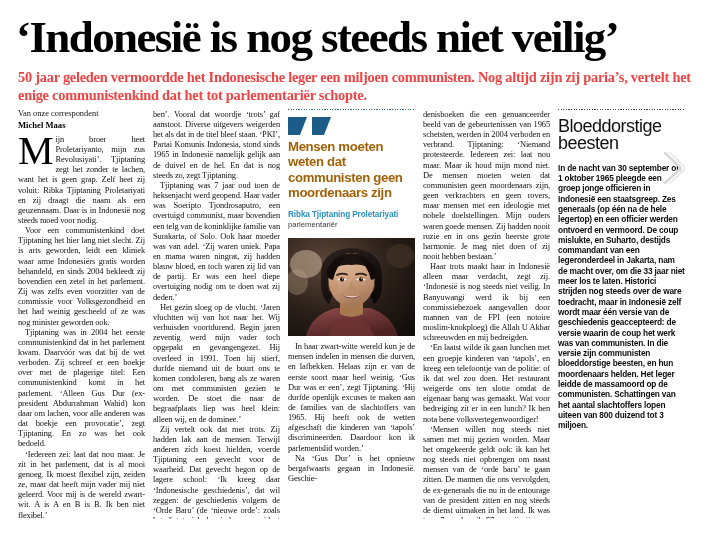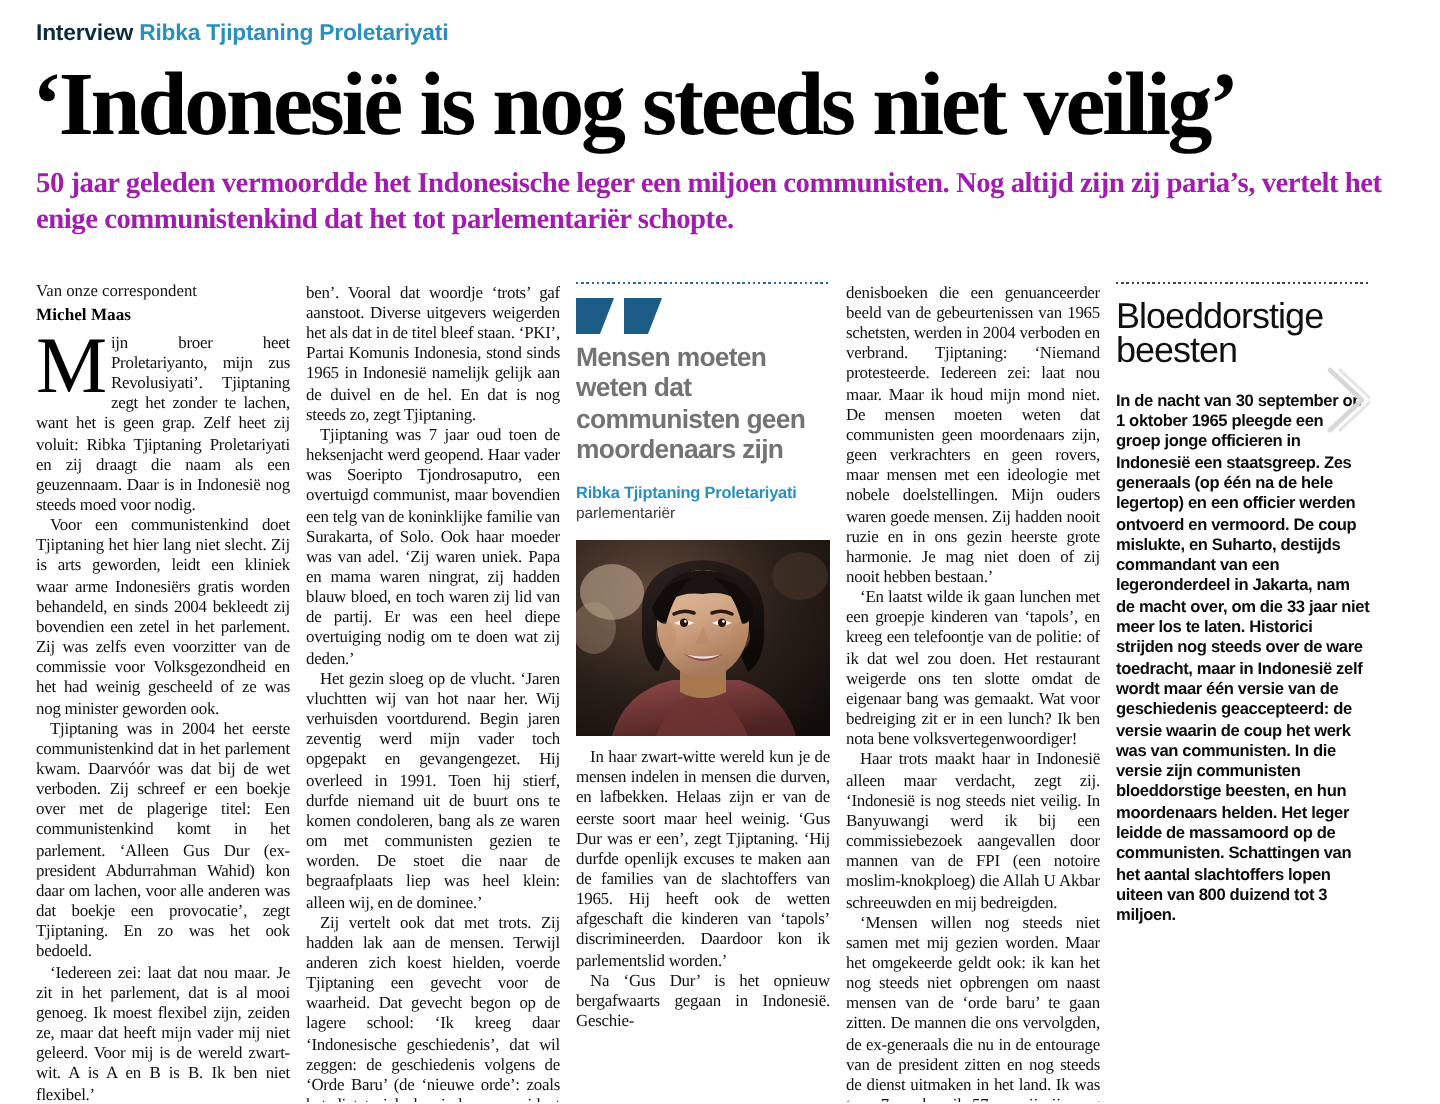--- a/index.html
+++ b/index.html
@@ -49,23 +49,23 @@
     margin: 2px 0 6px -2px;
   }
 
   
   .standfirst {
     font-family: "Liberation Serif", serif;
     font-weight: bold;
     font-size: 14.4px;
     line-height: 18.4px;
     letter-spacing: -0.25px;
-    color: #a21caf;
+    color: #ef4444;
     width: 690px;
-    margin-bottom: 21px;
+    margin-bottom: 4px;
   }
 
   
   .columns {
     position: relative;
     display: flex;
     align-items: center;
     width: 690px;
     height: 410px;
   }
@@ -140,21 +140,21 @@
     margin-bottom: 4px;
   }
   .quote-mark svg { display: block; }
 
   .quote-text {
     font-family: "Liberation Sans", sans-serif;
     font-weight: bold;
     font-size: 13.2px;
     line-height: 15.4px;
     letter-spacing: -0.35px;
-    color: #737373;
+    color: #a16207;
     margin-bottom: 10px;
   }
 
   .quote-attrib {
     font-family: "Liberation Sans", sans-serif;
     font-weight: bold;
     font-size: 8.2px;
     line-height: 10px;
     color: #2a8fbd;
     letter-spacing: -0.1px;
@@ -218,24 +218,20 @@
     width: 26px;
     height: 34px;
     pointer-events: none;
   }
 </style>
 </head>
 <body>
 
 <div class="page">
 
-  <div class="kicker">
-    <span class="kicker-label">Interview</span>
-    <span class="kicker-name">Ribka Tjiptaning Proletariyati</span>
-  </div>
 
   <h1 class="headline">‘Indonesië is nog steeds niet veilig’</h1>
 
   <div class="standfirst">50 jaar geleden vermoordde het Indonesische leger een miljoen communisten. Nog altijd zijn zij paria’s, vertelt het enige communistenkind dat het tot parlementariër schopte.</div>
 
   <div class="columns">
 
     <div class="col">
       <div class="byline">Van onze correspondent</div>
       <div class="byline-name">Michel Maas</div>
@@ -336,22 +332,22 @@
 
       <div class="body-text">
         <p>In haar zwart-witte wereld kun je de mensen indelen in mensen die durven, en lafbekken. Helaas zijn er van de eerste soort maar heel weinig. ‘Gus Dur was er een’, zegt Tjiptaning. ‘Hij durfde openlijk excuses te maken aan de families van de slachtoffers van 1965. Hij heeft ook de wetten afgeschaft die kinderen van ‘tapols’ discrimineerden. Daardoor kon ik parlementslid worden.’</p>
         <p>Na ‘Gus Dur’ is het opnieuw bergafwaarts gegaan in Indonesië. Geschie-</p>
       </div>
     </div>
 
     <div class="col">
       <div class="body-text">
         <p class="noindent">denisboeken die een genuanceerder beeld van de gebeurtenissen van 1965 schetsten, werden in 2004 verboden en verbrand. Tjiptaning: ‘Niemand protesteerde. Iedereen zei: laat nou maar. Maar ik houd mijn mond niet. De mensen moeten weten dat communisten geen moordenaars zijn, geen verkrachters en geen rovers, maar mensen met een ideologie met nobele doelstellingen. Mijn ouders waren goede mensen. Zij hadden nooit ruzie en in ons gezin heerste grote harmonie. Je mag niet doen of zij nooit hebben bestaan.’</p>
+        <p>Haar trots maakt haar in Indonesië alleen maar verdacht, zegt zij. ‘Indonesië is nog steeds niet veilig. In Banyuwangi werd ik bij een commissiebezoek aangevallen door mannen van de FPI (een notoire moslim-knokploeg) die Allah U Akbar schreeuwden en mij bedreigden.</p>
         <p>‘En laatst wilde ik gaan lunchen met een groepje kinderen van ‘tapols’, en kreeg een telefoontje van de politie: of ik dat wel zou doen. Het restaurant weigerde ons ten slotte omdat de eigenaar bang was gemaakt. Wat voor bedreiging zit er in een lunch? Ik ben nota bene volksvertegenwoordiger!</p>
-        <p>Haar trots maakt haar in Indonesië alleen maar verdacht, zegt zij. ‘Indonesië is nog steeds niet veilig. In Banyuwangi werd ik bij een commissiebezoek aangevallen door mannen van de FPI (een notoire moslim-knokploeg) die Allah U Akbar schreeuwden en mij bedreigden.</p>
         <p>‘Mensen willen nog steeds niet samen met mij gezien worden. Maar het omgekeerde geldt ook: ik kan het nog steeds niet opbrengen om naast mensen van de ‘orde baru’ te gaan zitten. De mannen die ons vervolgden, de ex-generaals die nu in de entourage van de president zitten en nog steeds de dienst uitmaken in het land. Ik was toen 7, nu ben ik 57 en wij zijn nog steeds geen stap verder.’</p>
       </div>
     </div>
 
     <div class="col" style="position:relative;">
       <div class="sidebar-rule"></div>
       <h2 class="sidebar-title">Bloeddorstige beesten</h2>
 
       <span class="chevron">
         <svg width="26" height="34" viewBox="0 0 26 34" xmlns="http://www.w3.org/2000/svg">

